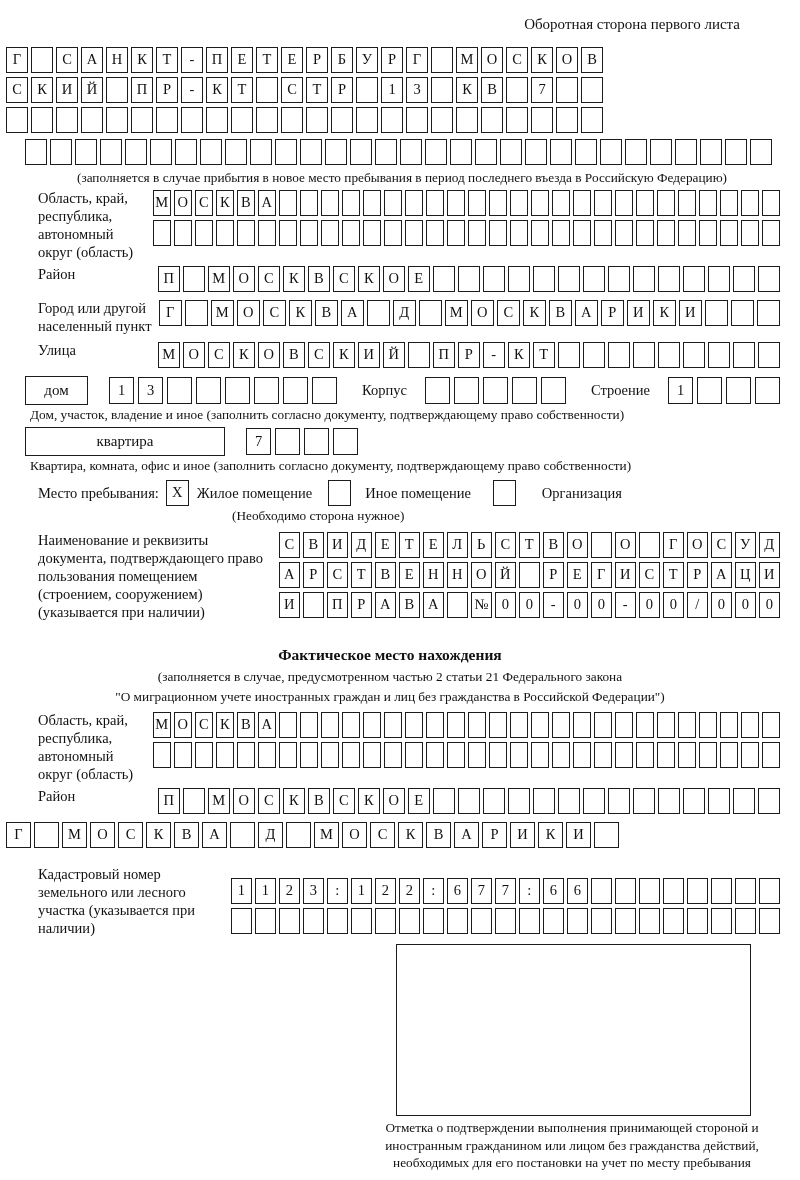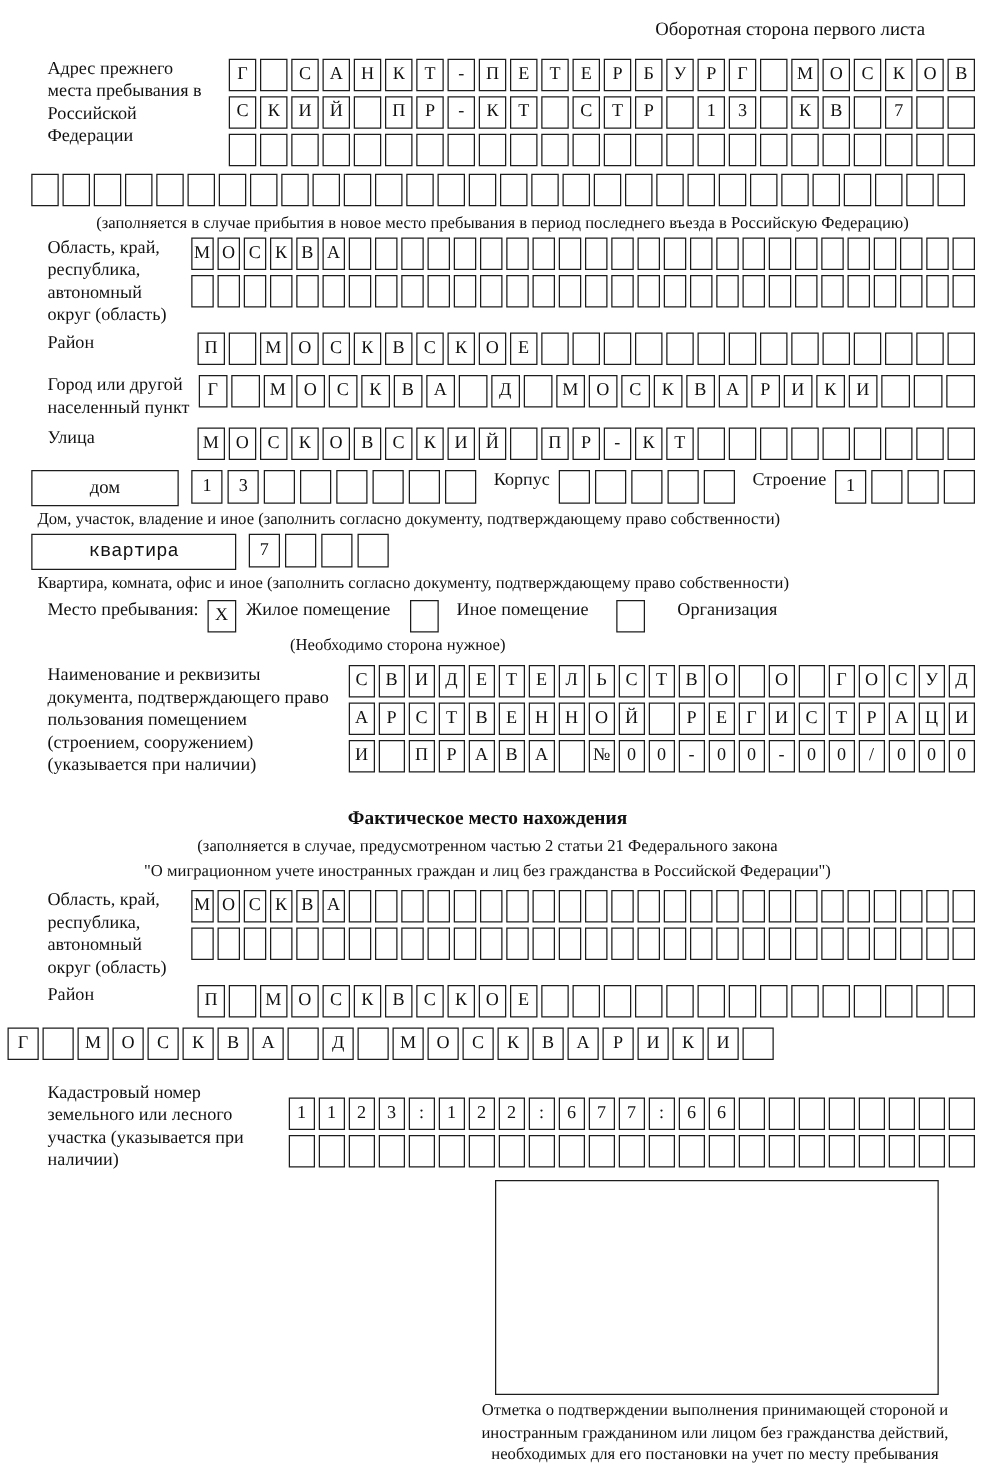--- a/index.html
+++ b/index.html
@@ -28,29 +28,29 @@
   .cw25  .cell{width:22.5px;margin-right:2.5px;}
   .cw24b .cell{width:23.5px;margin-right:2.5px;}
   .cw22  .cell{width:25px;margin-right:3px;}
   .cw21  .cell{width:21.5px;margin-right:2.5px;}
   .cw23  .cell{width:21.5px;margin-right:2.5px;}
   .cwS   .cell{width:25px;margin-right:4px;height:27px;line-height:24px;}
   .fullrow{padding-left:25px;margin-top:2px;}
   .caption{font-size:13.3px;text-align:center;line-height:1.3;padding-left:24px;}
   .sec-title{font-size:15.5px;font-weight:bold;text-align:center;margin-top:6px;margin-bottom:4px;}
   
-  .domrow{display:flex;align-items:flex-start;margin-left:25px;margin-top:4px;}
+  .domrow{display:flex;align-items:center;margin-left:25px;margin-top:4px;gap:11px;}
   .namedbox{
     box-sizing:border-box;border:1.5px solid #1c1c1c;height:29px;
     display:flex;align-items:center;justify-content:center;font-size:15px;
   }
   .inline-label{font-size:14.5px;margin:0 7px 0 14px;}
   .small-caption{font-size:13.3px;margin:2px 0 4px 38px;}
   
-  .mesto-row{display:flex;margin-left:38px;margin-top:6px;font-size:14.5px;}
+  .mesto-row{display:flex;align-items:center;margin-left:38px;margin-top:6px;font-size:14.5px;}
   .checkbox{
     display:inline-block;box-sizing:border-box;width:23px;height:26px;
     border:1.5px solid #1c1c1c;text-align:center;font-size:14.5px;line-height:23px;
   }
   .mesto-note{font-size:13.3px;margin-left:232px;margin-top:2px;}
   
   .stamp-box{
     box-sizing:border-box;margin-left:396px;margin-top:6px;
     width:355px;height:172px;border:1.5px solid #1c1c1c;background:#fff;
   }
@@ -58,21 +58,20 @@
   .fact-caption{font-size:13.3px;text-align:center;line-height:1.35;margin-top:2px;}
 </style>
 </head>
 <body>
 
 <div class="page">
 
   <div class="hdr-note">Оборотная сторона первого листа</div>
 
   <div class="field" style="margin-top:14px;">
-    <div class="flabel">Адрес прежнего места пребывания в Российской Федерации</div>
     <div class="cellcol">
       <div class="cellrow cw24"><span class="cell">Г</span><span class="cell">&nbsp;</span><span class="cell">С</span><span class="cell">А</span><span class="cell">Н</span><span class="cell">К</span><span class="cell">Т</span><span class="cell">-</span><span class="cell">П</span><span class="cell">Е</span><span class="cell">Т</span><span class="cell">Е</span><span class="cell">Р</span><span class="cell">Б</span><span class="cell">У</span><span class="cell">Р</span><span class="cell">Г</span><span class="cell">&nbsp;</span><span class="cell">М</span><span class="cell">О</span><span class="cell">С</span><span class="cell">К</span><span class="cell">О</span><span class="cell">В</span></div>
       <div class="cellrow cw24"><span class="cell">С</span><span class="cell">К</span><span class="cell">И</span><span class="cell">Й</span><span class="cell">&nbsp;</span><span class="cell">П</span><span class="cell">Р</span><span class="cell">-</span><span class="cell">К</span><span class="cell">Т</span><span class="cell">&nbsp;</span><span class="cell">С</span><span class="cell">Т</span><span class="cell">Р</span><span class="cell">&nbsp;</span><span class="cell">1</span><span class="cell">3</span><span class="cell">&nbsp;</span><span class="cell">К</span><span class="cell">В</span><span class="cell">&nbsp;</span><span class="cell">7</span><span class="cell">&nbsp;</span><span class="cell">&nbsp;</span></div>
       <div class="cellrow cw24"><span class="cell">&nbsp;</span><span class="cell">&nbsp;</span><span class="cell">&nbsp;</span><span class="cell">&nbsp;</span><span class="cell">&nbsp;</span><span class="cell">&nbsp;</span><span class="cell">&nbsp;</span><span class="cell">&nbsp;</span><span class="cell">&nbsp;</span><span class="cell">&nbsp;</span><span class="cell">&nbsp;</span><span class="cell">&nbsp;</span><span class="cell">&nbsp;</span><span class="cell">&nbsp;</span><span class="cell">&nbsp;</span><span class="cell">&nbsp;</span><span class="cell">&nbsp;</span><span class="cell">&nbsp;</span><span class="cell">&nbsp;</span><span class="cell">&nbsp;</span><span class="cell">&nbsp;</span><span class="cell">&nbsp;</span><span class="cell">&nbsp;</span><span class="cell">&nbsp;</span></div>
     </div>
   </div>
   <div class="cellrow cw30a fullrow"><span class="cell">&nbsp;</span><span class="cell">&nbsp;</span><span class="cell">&nbsp;</span><span class="cell">&nbsp;</span><span class="cell">&nbsp;</span><span class="cell">&nbsp;</span><span class="cell">&nbsp;</span><span class="cell">&nbsp;</span><span class="cell">&nbsp;</span><span class="cell">&nbsp;</span><span class="cell">&nbsp;</span><span class="cell">&nbsp;</span><span class="cell">&nbsp;</span><span class="cell">&nbsp;</span><span class="cell">&nbsp;</span><span class="cell">&nbsp;</span><span class="cell">&nbsp;</span><span class="cell">&nbsp;</span><span class="cell">&nbsp;</span><span class="cell">&nbsp;</span><span class="cell">&nbsp;</span><span class="cell">&nbsp;</span><span class="cell">&nbsp;</span><span class="cell">&nbsp;</span><span class="cell">&nbsp;</span><span class="cell">&nbsp;</span><span class="cell">&nbsp;</span><span class="cell">&nbsp;</span><span class="cell">&nbsp;</span><span class="cell">&nbsp;</span></div>
   <div class="caption">(заполняется в случае прибытия в новое место пребывания в период последнего въезда в Российскую Федерацию)</div>
 
 
@@ -109,21 +108,21 @@
     <div class="namedbox" style="width:170px;">дом</div>
     <div class="cellrow cwS" style="margin:0 0 0 10px;"><span class="cell">1</span><span class="cell">3</span><span class="cell">&nbsp;</span><span class="cell">&nbsp;</span><span class="cell">&nbsp;</span><span class="cell">&nbsp;</span><span class="cell">&nbsp;</span><span class="cell">&nbsp;</span></div>
     <span class="inline-label">Корпус</span>
     <div class="cellrow cwS" style="margin:0;"><span class="cell">&nbsp;</span><span class="cell">&nbsp;</span><span class="cell">&nbsp;</span><span class="cell">&nbsp;</span><span class="cell">&nbsp;</span></div>
     <span class="inline-label">Строение</span>
     <div class="cellrow cwS" style="margin:0;"><span class="cell">1</span><span class="cell">&nbsp;</span><span class="cell">&nbsp;</span><span class="cell">&nbsp;</span></div>
   </div>
   <div class="small-caption" style="margin-left:30px;">Дом, участок, владение и иное (заполнить согласно документу, подтверждающему право собственности)</div>
 
   <div class="domrow">
-    <div class="namedbox" style="width:164px;font-family:Liberation Mono, monospace;">квартира</div>
+    <div class="namedbox" style="width:200px;">квартира</div>
     <div class="cellrow cwS" style="margin:0 0 0 10px;"><span class="cell">7</span><span class="cell">&nbsp;</span><span class="cell">&nbsp;</span><span class="cell">&nbsp;</span></div>
   </div>
   <div class="small-caption" style="margin-left:30px;">Квартира, комната, офис и иное (заполнить согласно документу, подтверждающему право собственности)</div>
 
   <div class="mesto-row">
     <span>Место пребывания:</span>
     <span class="checkbox" style="margin-left:7px;">X</span>
     <span style="margin-left:8px;">Жилое помещение</span>
     <span class="checkbox" style="margin-left:16px;"></span>
     <span style="margin-left:14px;">Иное помещение</span>

